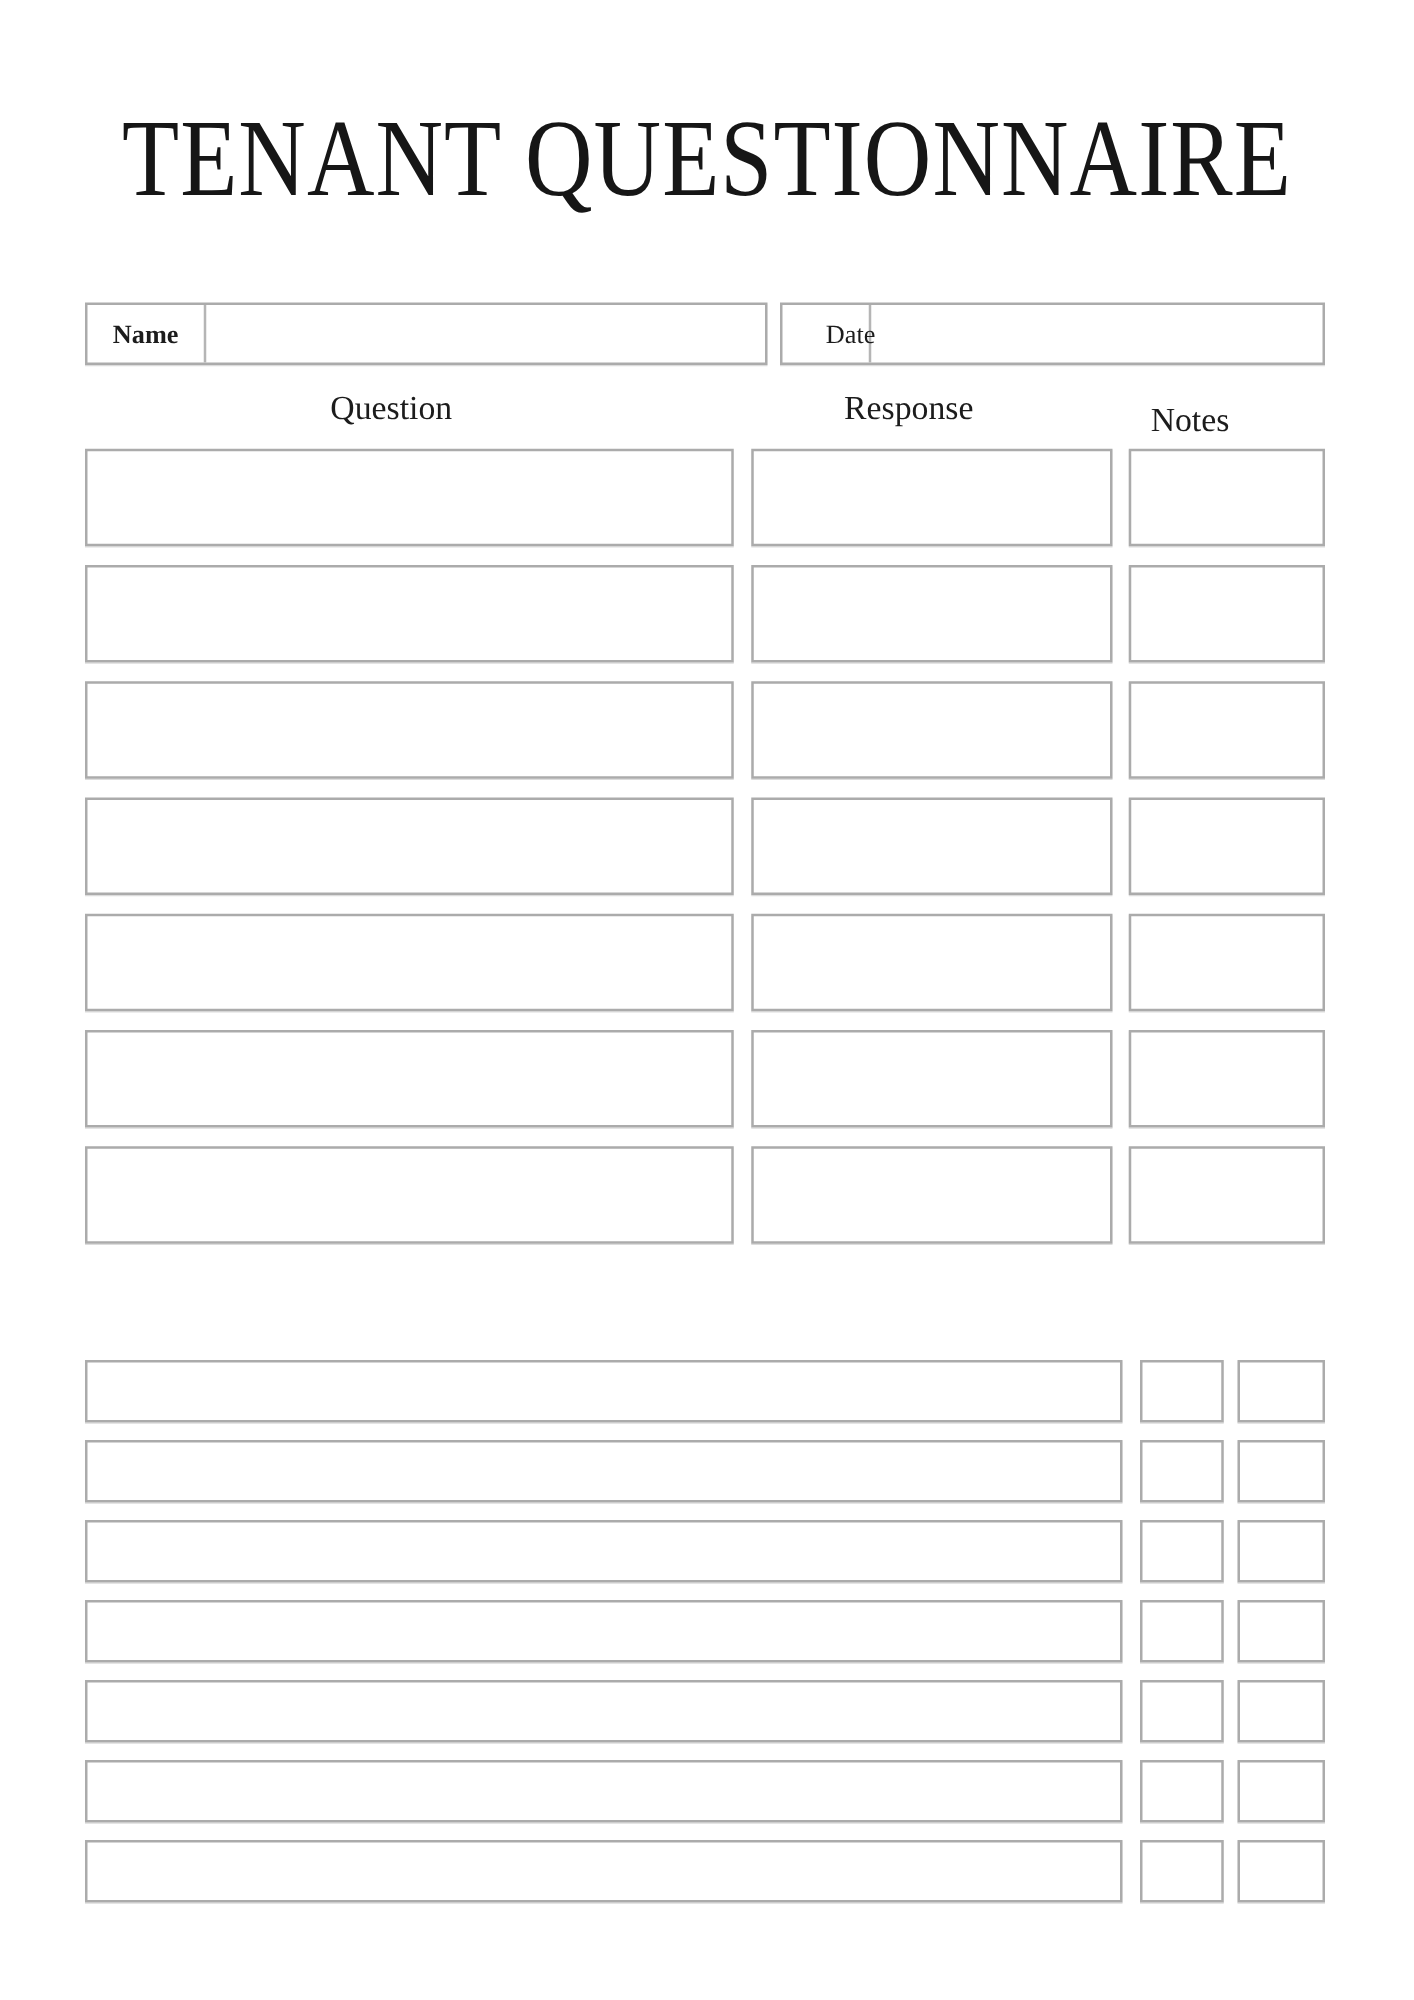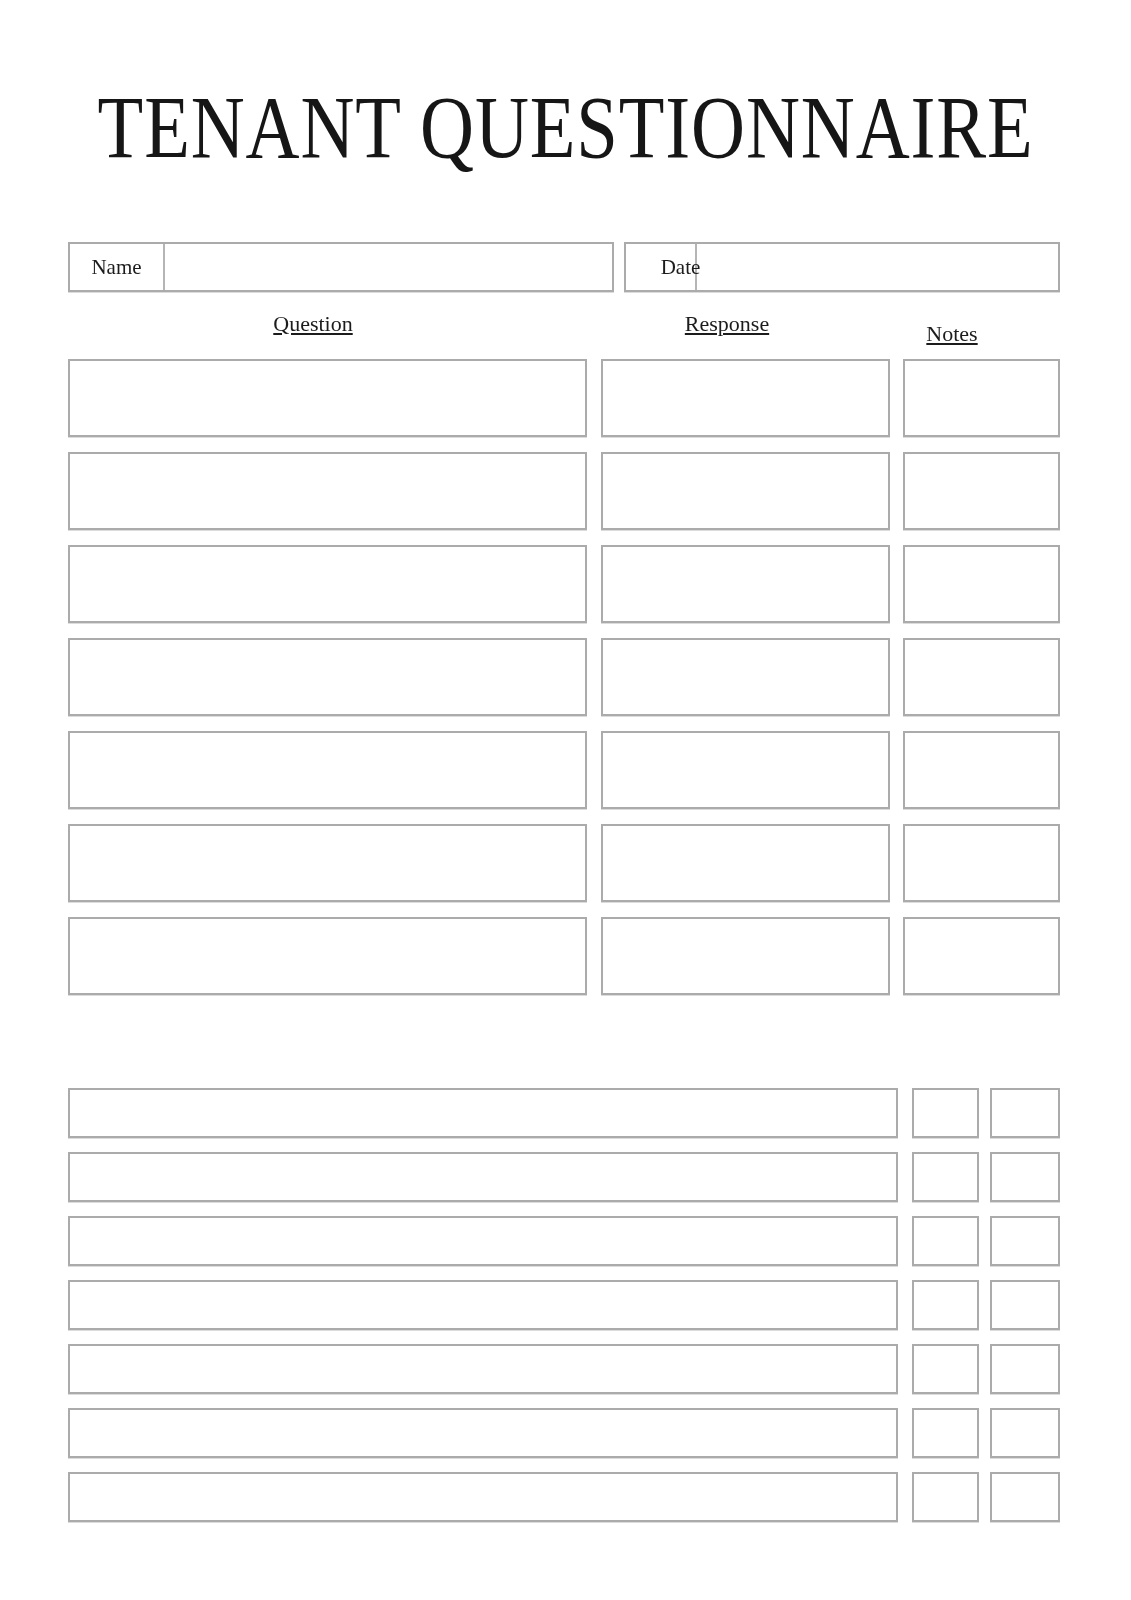--- a/index.html
+++ b/index.html
@@ -54,31 +54,30 @@
   .field-group.name { left: 68px;  width: 546px; }
   .field-group.date { left: 624px; width: 436px; }
   .field-label {
     box-sizing: border-box;
     border-right: 2px solid #b5b5b5;
     display: flex;
     align-items: center;
     justify-content: center;
     font-size: 21px;
   }
-  .field-group.name .field-label { width: 95px; }
+  .field-group.name .field-label { width: 95px; font-weight: bold; }
   .field-group.date .field-label { width: 71px; padding-left: 40px; }
   .field-input { flex: 1; }
 
   
   .col-header {
     position: absolute;
     transform: translateX(-50%);
-    font-size: 22px;
+    font-size: 27px;
     white-space: nowrap;
-    text-decoration: underline;
   }
   .col-header.question { left: 313px; top: 311px; }
   .col-header.response { left: 727px; top: 311px; text-align: right; }
   .col-header.notes    { left: 952px; top: 321px; text-align: center; }
 
   
   .qa-rows {
     position: absolute;
     left: 68px;
     top: 359px;

